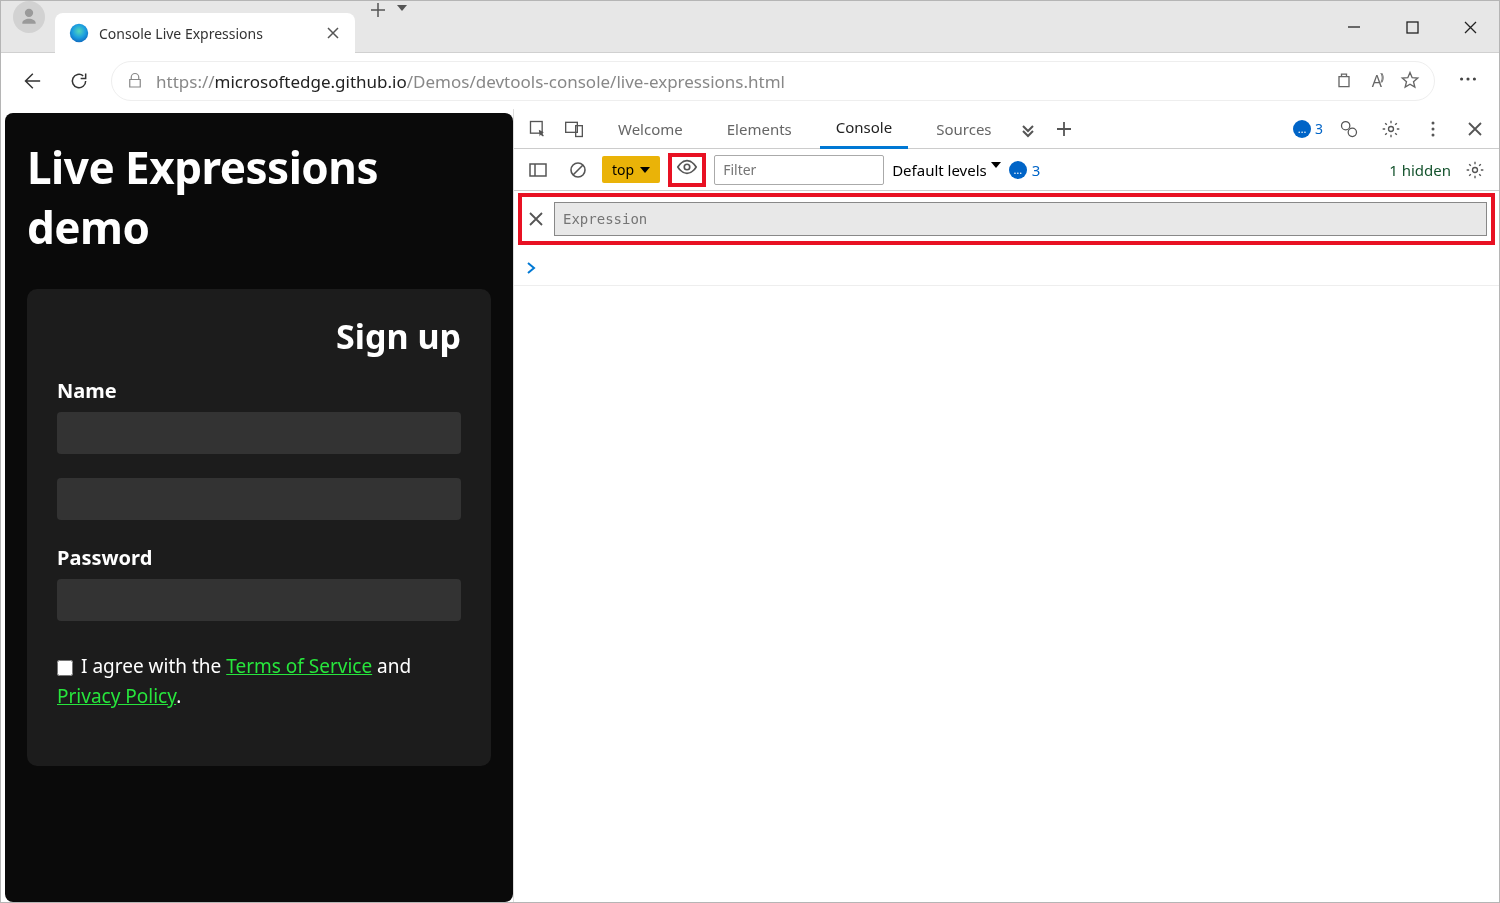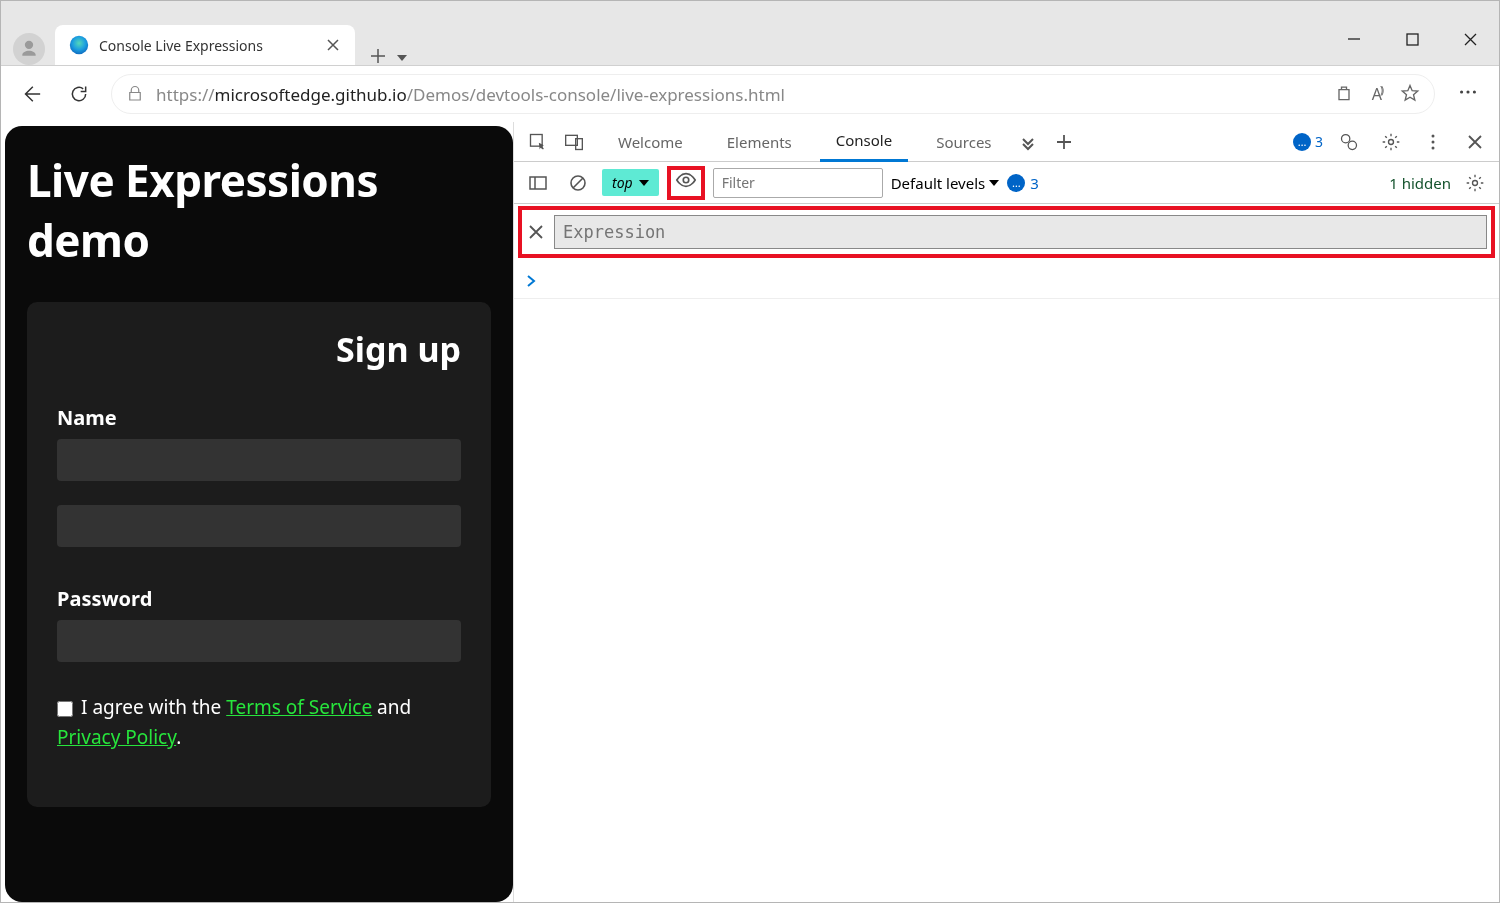--- a/index.html
+++ b/index.html
@@ -1,68 +1,68 @@
 <!DOCTYPE html>
 <html><head>
 <meta charset="utf-8">
 <style>
 * { margin: 0; padding: 0; box-sizing: border-box; font-family: "Segoe UI", system-ui, sans-serif; }
 body { width: 1500px; height: 903px; background: #fff; overflow: hidden; }
 .window { width: 100%; height: 100%; display: flex; flex-direction: column; border: 1px solid #b5b5b5; }
-.titlebar { height: 65px; background: #e7e7e7; display: flex; align-items: flex-end; border-bottom: 1px solid #d0d0d0; padding-left: 8px; }
+.titlebar { height: 52px; background: #e7e7e7; display: flex; align-items: flex-start; border-bottom: 1px solid #d0d0d0; padding-left: 8px; }
 .avatar-circle { width: 32px; height: 32px; background: #d2d2d2; border-radius: 50%; display: flex; align-items: center; justify-content: center; margin: 0 10px 0 4px; }
 .avatar-circle svg { fill: #9a9a9a; }
 .tab { background: #fff; border-radius: 8px 8px 0 0; height: 40px; margin-top: 12px; display: flex; align-items: center; padding: 0 14px; gap: 10px; min-width: 300px; }
 .tab .favicon { width: 20px; height: 20px; }
 .tab-title { font-size: 14px; color: #333; flex: 1; }
 .tab-close { width: 16px; height: 16px; color: #555; cursor: pointer; }
 .newtab { margin-left: 14px; color: #555; cursor: pointer; }
 .tabchevron { margin-left: 8px; color: #555; cursor: pointer; }
 .wincontrols { margin-left: auto; display: flex; }
 .wincontrols div { width: 58px; height: 52px; display: flex; align-items: center; justify-content: center; cursor: pointer; color: #222; }
 .addrbar { height: 56px; display: flex; align-items: center; padding: 0 14px; gap: 16px; background: #fff; }
 .nav-btn { width: 32px; height: 32px; display: flex; align-items: center; justify-content: center; cursor: pointer; color: #333; }
 .urlbox { flex: 1; background: #fff; border: 1px solid #eee; border-radius: 22px; height: 40px; display: flex; align-items: center; padding: 0 14px; gap: 12px; }
 .urlbox .lock { color: #888; }
 .url-text { font-size: 17px; color: #888; }
 .url-text .dark { color: #222; }
 .url-right { display: flex; gap: 18px; margin-left: auto; color: #666; }
 .addrbar-more { color: #444; cursor: pointer; padding: 6px; }
 .content { flex: 1; display: flex; background: #fff; }
-.page { width: 508px; background: #0a0a0a; color: #fff; border-radius: 17px; margin: 4px 0 0 4px; padding: 24px 0 24px; overflow: hidden; }
+.page { width: 508px; background: #0a0a0a; color: #fff; border-radius: 8px; margin: 4px 0 0 4px; padding: 24px 0 24px; overflow: hidden; }
 .page-h1 { color: #fff; font-weight: 700; font-size: 44px; padding: 0 22px 16px; letter-spacing: -0.5px; }
 .card { background: #1c1c1c; border-radius: 10px; margin: 16px 22px 0; padding: 24px 30px 30px; }
 .card-h { text-align: right; font-size: 34px; font-weight: 700; margin-bottom: 18px; }
 .row { display: flex; gap: 20px; }
 .col { flex: 1; }
-.label { font-weight: 700; font-size: 20px; margin-bottom: 8px; display:block;margin-top:14px;}
+.label { font-weight: 700; font-size: 20px; margin-bottom: 8px; display:block;}
 .input { width: 100%; height: 42px; background: #333; border: none; border-radius: 4px; margin-bottom: 24px; color:#fff; padding:0 8px;}
 .consent { font-size: 19px; line-height: 1.6; margin: 6px 0 24px; }
 .consent input { width:16px; height:16px; margin-right:8px; vertical-align: middle;}
 .consent a { color: #27e53c; }
 .btn-primary { width: 100%; height: 42px; background: #fff; color: #000; border: none; border-radius: 4px; font-weight: 700; font-size: 18px; cursor: pointer; }
 .devtools { flex: 1; display: flex; flex-direction: column; border-left: 1px solid #ddd; }
 .dt-top { height: 40px; border-bottom: 1px solid #ccc; display: flex; align-items: center; padding: 0 8px; gap: 4px; }
 .dt-btn { width: 32px; height: 32px; display:flex; align-items:center; justify-content:center; color:#555; cursor:pointer;}
 .dt-tabs { display: flex; gap: 12px; margin-left: 8px; }
 .dt-tab { padding: 0 16px; height: 40px; display:flex; align-items:center; font-size: 15px; color:#666; cursor:pointer; }
 .dt-tab.active { color:#222; border-bottom: 3px solid #0078d4; }
 .dt-right { margin-left:auto; display:flex; align-items:center; gap:10px; }
 .dt-badge { display:flex; align-items:center; gap:4px; font-size:14px; color:#0064c7;}
 .dt-badge .bubble { width:18px; height:18px; border-radius:50%; background:#0064c7; display:flex; align-items:center; justify-content:center; color:#fff; font-size:11px;}
 .dt-toolbar { height: 42px; border-bottom: 1px solid #ccc; display:flex; align-items:center; padding: 0 8px; gap:8px;}
-.dt-ctx { background:#5eead4; padding:4px 10px; border-radius:2px; font-size:14px; display:flex; gap:6px; align-items:center; cursor:pointer;font-style:italic;}
+.dt-ctx { background:#eab308; padding:4px 10px; border-radius:2px; font-size:14px; display:flex; gap:6px; align-items:center; cursor:pointer;}
 .eyebox { border:4px solid #e81123; padding:1px; width:38px; height:34px; display:flex; align-items:center; justify-content:center;}
 .dt-filter { border:1px solid #aaa; height:30px; width:170px; padding:0 8px; font-size:14px; border-radius:2px;}
-.dt-levels { font-size:15px; display:flex; align-items:center; gap:4px; cursor:pointer;}
+.dt-levels { font-size:15px; display:flex; align-items:flex-start; gap:4px; cursor:pointer;}
 .dt-issues { display:flex; align-items:center; gap:5px; color:#0064c7; font-size:15px;}
 .dt-hidden { margin-left:auto; color:#14532d; font-size:15px;}
 .expr-row { border:4px solid #e81123; margin:2px 4px 0 4px; height:52px; display:flex; align-items:center; padding:0 4px; gap:8px;}
 .expr-close { width:20px; height:20px; color:#555; cursor:pointer; display:flex; align-items:center; justify-content:center;}
-.expr-input { flex:1; height:34px; border:1px solid #888; background:#e8e8e8; padding:0 8px; font-family: Consolas, monospace; font-size:17px; color:#555;}
+.expr-input { flex:1; height:34px; border:1px solid #888; background:#e8e8e8; padding:0 8px; font-family: Consolas, monospace; font-size:14px; color:#555;}
 .prompt-row { padding: 10px 10px; display:flex; gap:8px; border-bottom: 1px solid #eee; margin-top: 6px;}
 .prompt-row svg { color: #0078d4; }
 </style>
 </head>
 <body>
 
 <div class="window">
   <div class="titlebar">
     <div class="avatar-circle">
       <svg viewBox="0 0 24 24" width="20" height="20">

